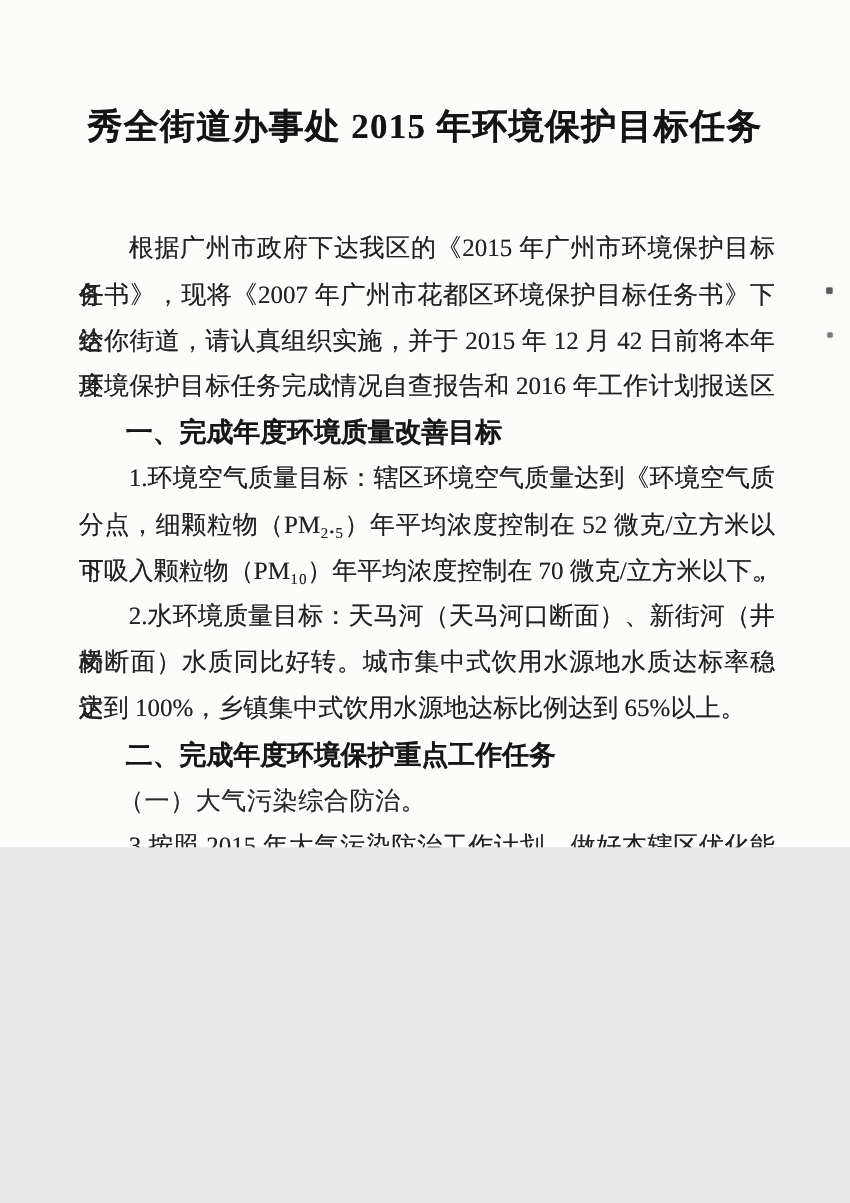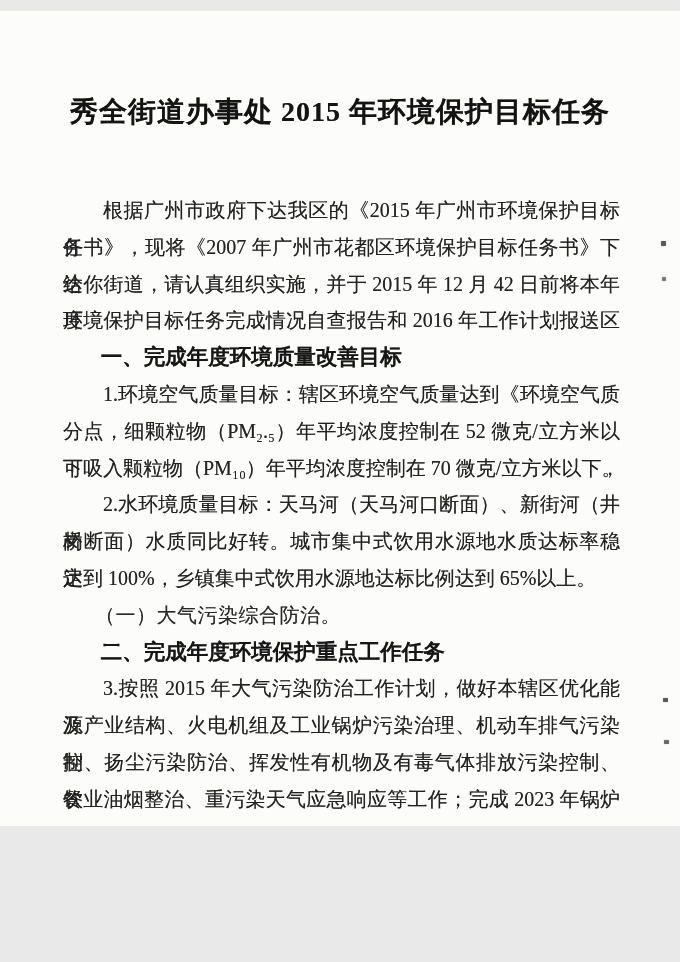--- a/index.html
+++ b/index.html
@@ -3,22 +3,22 @@
 <meta charset="utf-8">
 <style>
   html, body {
     margin: 0;
     padding: 0;
     background: #e9e9e9;
   }
   .page {
     position: relative;
     width: 680px;
-    height: 815px;
-    margin: 11px auto;
+    height: 678px;
+    margin: 0 auto;
     background: #fcfcfb;
     overflow: hidden;
     font-family: "Liberation Serif", "DejaVu Serif", serif;
     color: #1e1e1e;
     text-decoration: underline;
   }
   .title {
     position: absolute;
     top: 82px;
     left: 0;
@@ -96,22 +96,22 @@
     <div class="line fill">务书》，现将《2007 年广州市花都区环境保护目标任务书》下达</div>
     <div class="line fill">给你街道，请认真组织实施，并于 2015 年 12 月 42 日前将本年度</div>
     <div class="line fill">环境保护目标任务完成情况自查报告和 2016 年工作计划报送区</div>
     <div class="line heading">一、完成年度环境质量改善目标</div>
     <div class="line indent fill">1.环境空气质量目标：辖区环境空气质量达到《环境空气质</div>
     <div class="line fill">分点，细颗粒物（PM₂.₅）年平均浓度控制在 52 微克/立方米以下，</div>
     <div class="line">可吸入颗粒物（PM₁₀）年平均浓度控制在 70 微克/立方米以下。</div>
     <div class="line indent fill">2.水环境质量目标：天马河（天马河口断面）、新街河（井岗</div>
     <div class="line fill">桥断面）水质同比好转。城市集中式饮用水源地水质达标率稳定</div>
     <div class="line">达到 100%，乡镇集中式饮用水源地达标比例达到 65%以上。</div>
+    <div class="line heading">二、完成年度环境保护重点工作任务</div>
     <div class="line sub">（一）大气污染综合防治。</div>
-    <div class="line heading">二、完成年度环境保护重点工作任务</div>
     <div class="line indent fill">3.按照 2015 年大气污染防治工作计划，做好本辖区优化能源</div>
     <div class="line fill">及产业结构、火电机组及工业锅炉污染治理、机动车排气污染控</div>
     <div class="line fill">制、扬尘污染防治、挥发性有机物及有毒气体排放污染控制、餐</div>
     <div class="line fill">饮业油烟整治、重污染天气应急响应等工作；完成 2023 年锅炉整</div>
   </div>
 
   <div class="footer">— 14 —</div>
 
   <div class="speck s1"></div>
   <div class="speck s2"></div>

